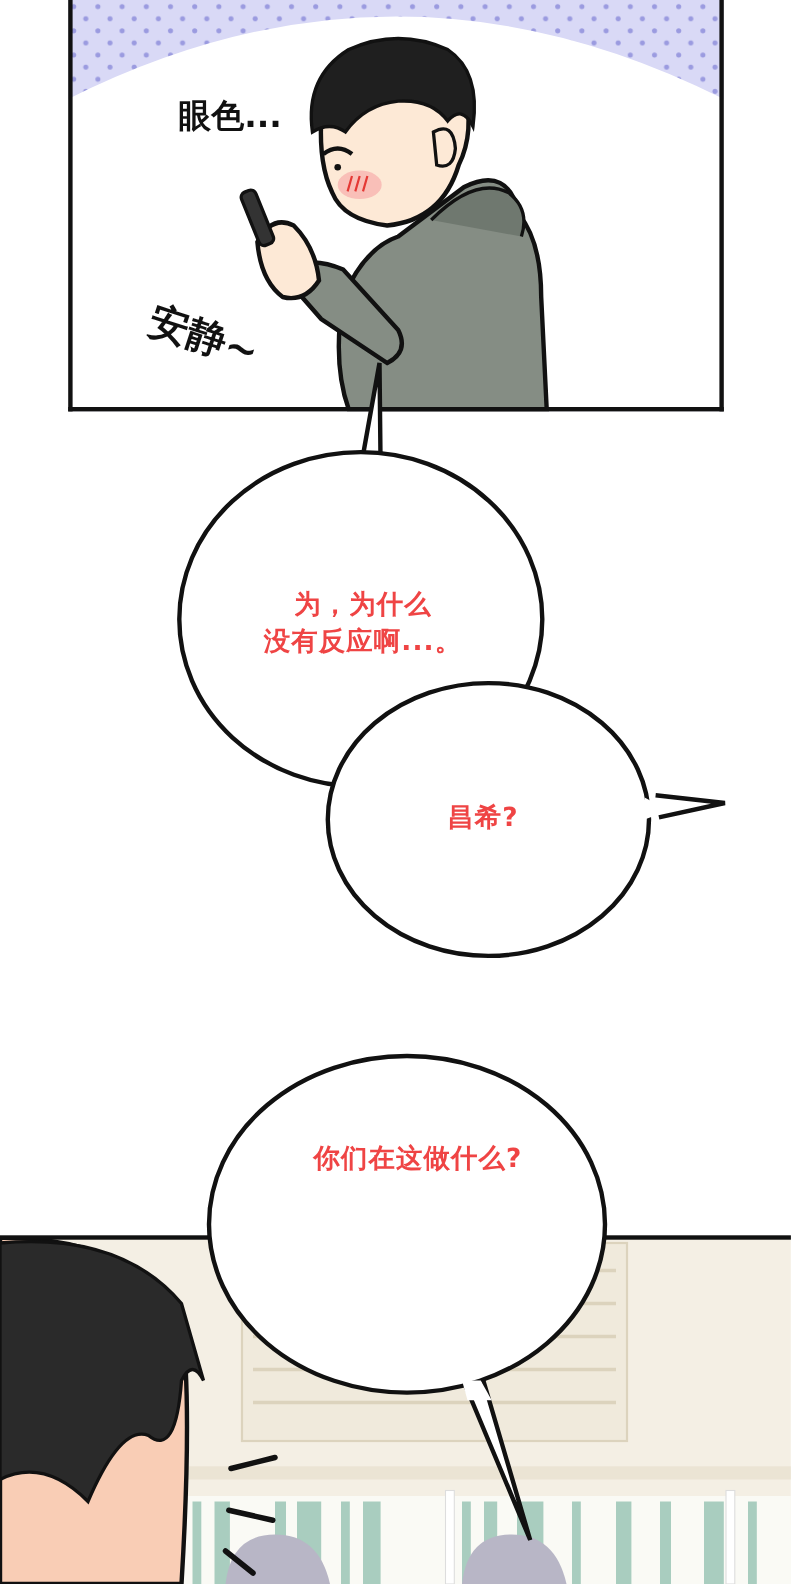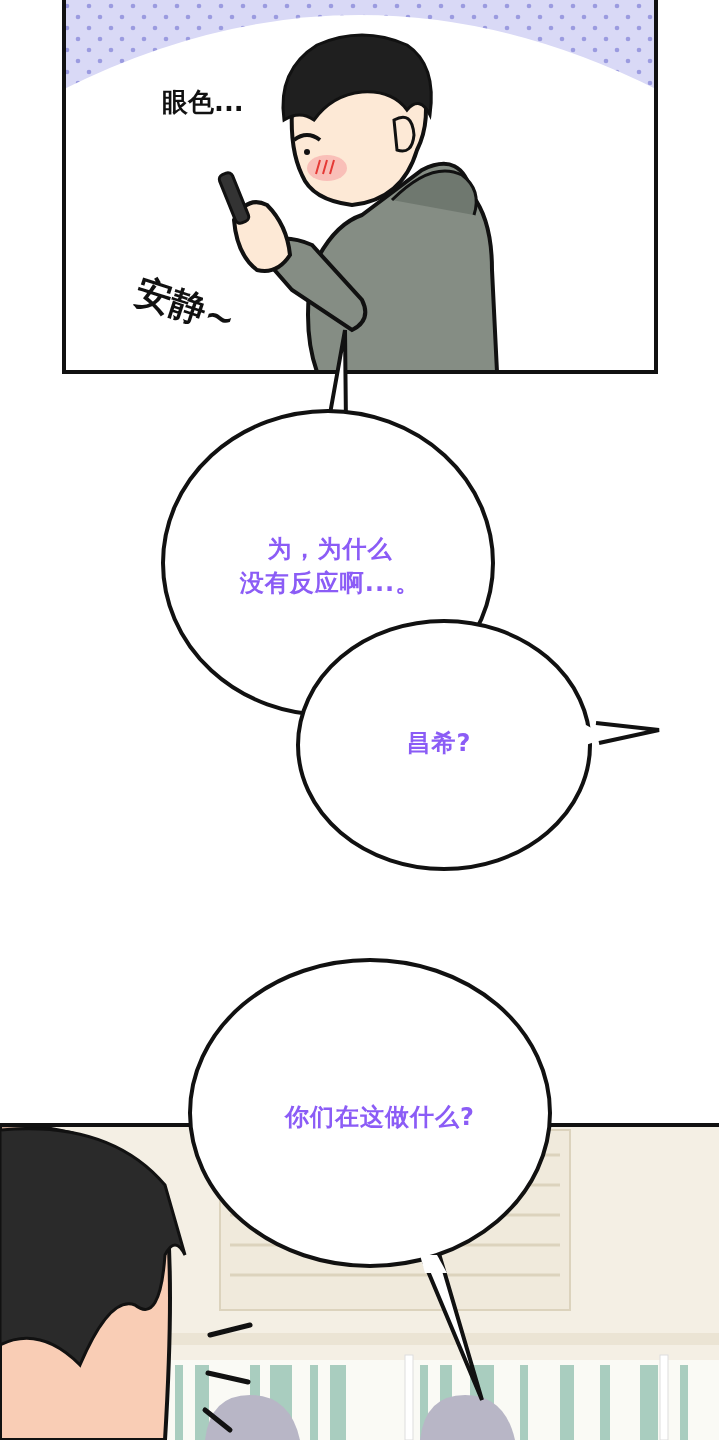--- a/index.html
+++ b/index.html
@@ -1,21 +1,21 @@
 <!DOCTYPE html>
 <html><head>
 <meta charset="utf-8">
 <style>
   html, body { margin:0; padding:0; }
   body { width:719px; height:1440px; background:#ffffff; position:relative; overflow:hidden;
          font-family:"DejaVu Sans", sans-serif; }
   .abs { position:absolute; }
   svg { display:block; }
   .panel-text { position:absolute; color:#111; font-weight:bold; white-space:pre; }
-  .bubble-text { position:absolute; color:#8b5cf6; font-size:24px; line-height:34px; text-align:center;
+  .bubble-text { position:absolute; color:#ef4444; font-size:24px; line-height:34px; text-align:center;
                  white-space:pre; font-weight:bold; letter-spacing:1px; }
 </style>
 </head>
 <body>
 
 <div class="abs" style="left:62px;top:0;width:596px;height:374px;">
   <svg width="596" height="374" viewBox="0 0 596 374">
     <defs>
       <pattern id="dots" width="22" height="22" patternUnits="userSpaceOnUse">
         <rect width="22" height="22" fill="#d9d9f6"></rect>
@@ -40,21 +40,21 @@
     <path d="M222,120 Q215,70 255,45 Q300,25 345,45 Q375,65 368,115 Q358,95 345,110 Q330,90 300,92 Q270,95 252,120 Q238,110 222,120 Z" fill="#1f1f1f" stroke="#111" stroke-width="3"></path>
 
     <path d="M332,120 Q350,110 352,135 Q350,155 335,150 Z" fill="#fde9d6" stroke="#111" stroke-width="3"></path>
 
     <ellipse cx="265" cy="168" rx="20" ry="13" fill="#f8b4b0" opacity="0.8"></ellipse>
     <path d="M258,160 l-4,14 M265,160 l-4,14 M272,160 l-4,14" stroke="#e53935" stroke-width="2"></path>
 
     <circle cx="245" cy="152" r="3" fill="#111"></circle>
     <path d="M232,140 Q245,130 258,140" stroke="#111" stroke-width="4" fill="none"></path>
   </svg>
-  <div class="panel-text" style="left:100px;top:85px;font-size:26px;">眼色...</div>
+  <div class="panel-text" style="left:100px;top:85px;font-size:30px;">眼色...</div>
   <div class="panel-text" style="left:72px;top:282px;font-size:36px;transform:rotate(18deg);">安静~</div>
 </div>
 <div class="abs" style="left:62px;top:-4px;width:596px;height:378px;border:4px solid #111;border-top:none;box-sizing:border-box;"></div>
 
 <div class="abs" style="left:0;top:1125px;width:719px;height:315px;">
   <svg width="719" height="315" viewBox="0 0 719 315">
     <rect x="0" y="0" width="719" height="315" fill="#f4efe4"></rect>
 
     <rect x="220" y="5" width="350" height="180" fill="#f0eadc" stroke="#dcd3bd" stroke-width="2"></rect>
     <g stroke="#dcd3bd" stroke-width="3">
@@ -116,13 +116,13 @@
   <ellipse cx="150" cy="130" rx="146" ry="124" fill="#fff" stroke="#111" stroke-width="4"></ellipse>
   <path d="M292,110 L303,116 L303,126 L292,130 Z" fill="#fff"></path>
 </svg>
 <div class="bubble-text" style="left:364px;top:726px;width:150px;">昌希?</div>
 
 <svg class="abs" style="left:185px;top:955px;" width="375" height="450">
   <path d="M232,290 L297,445 L250,285" fill="#fff" stroke="#111" stroke-width="4"></path>
   <ellipse cx="185" cy="158" rx="180" ry="153" fill="#fff" stroke="#111" stroke-width="4"></ellipse>
   <path d="M235,300 L252,300 L262,318 L240,318 Z" fill="#fff"></path>
 </svg>
-<div class="bubble-text" style="left:220px;top:1100px;width:320px;">你们在这做什么?</div>
+<div class="bubble-text" style="left:220px;top:1036px;width:320px;">你们在这做什么?</div>
 
 </body></html>

